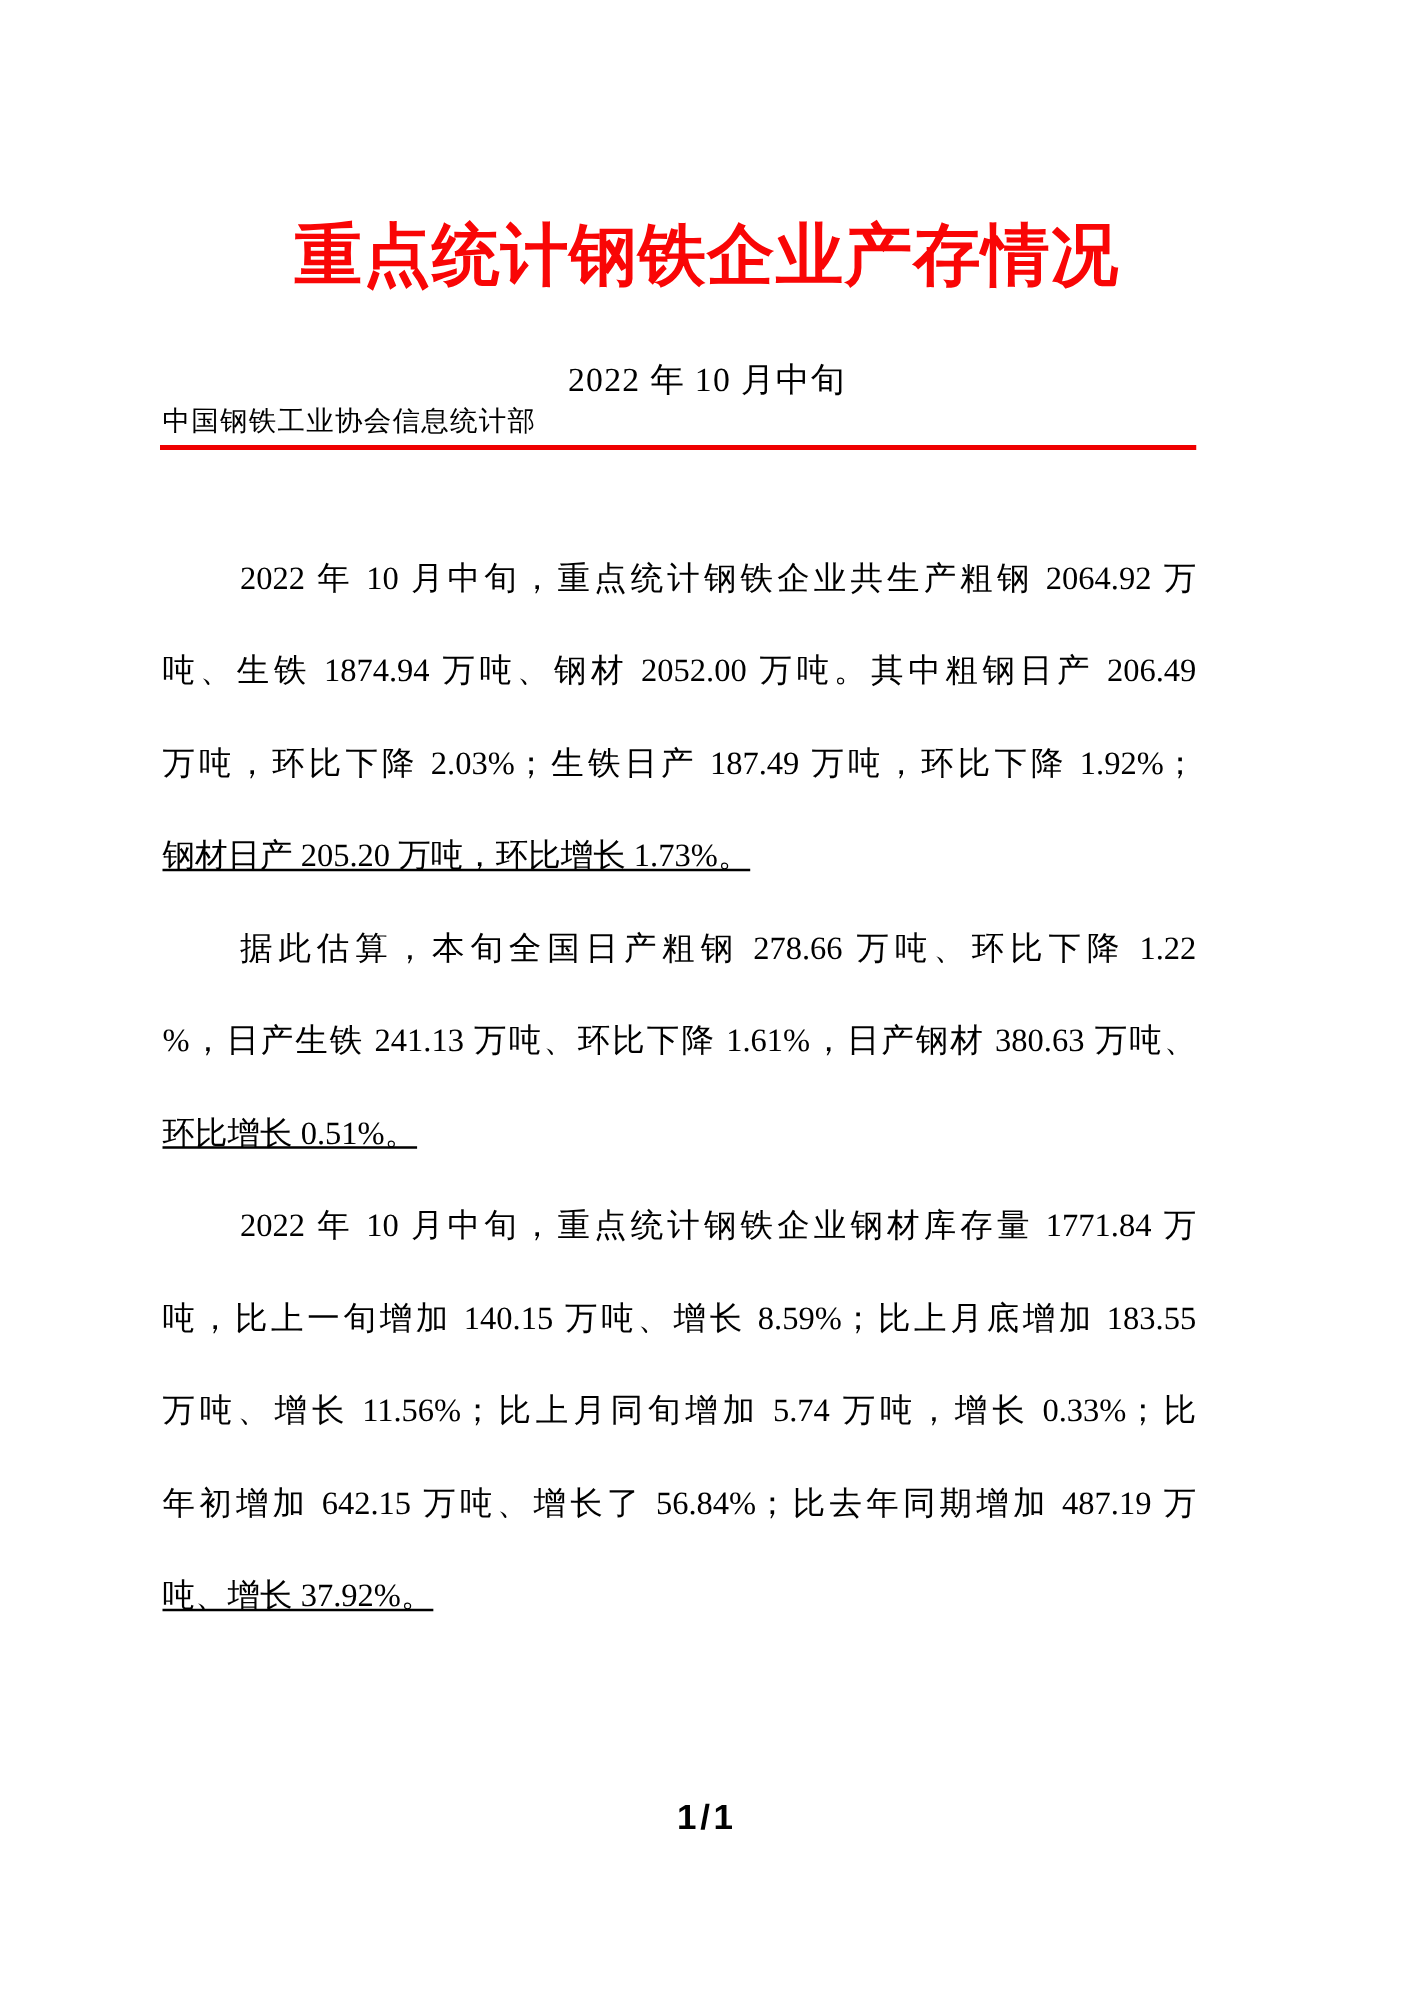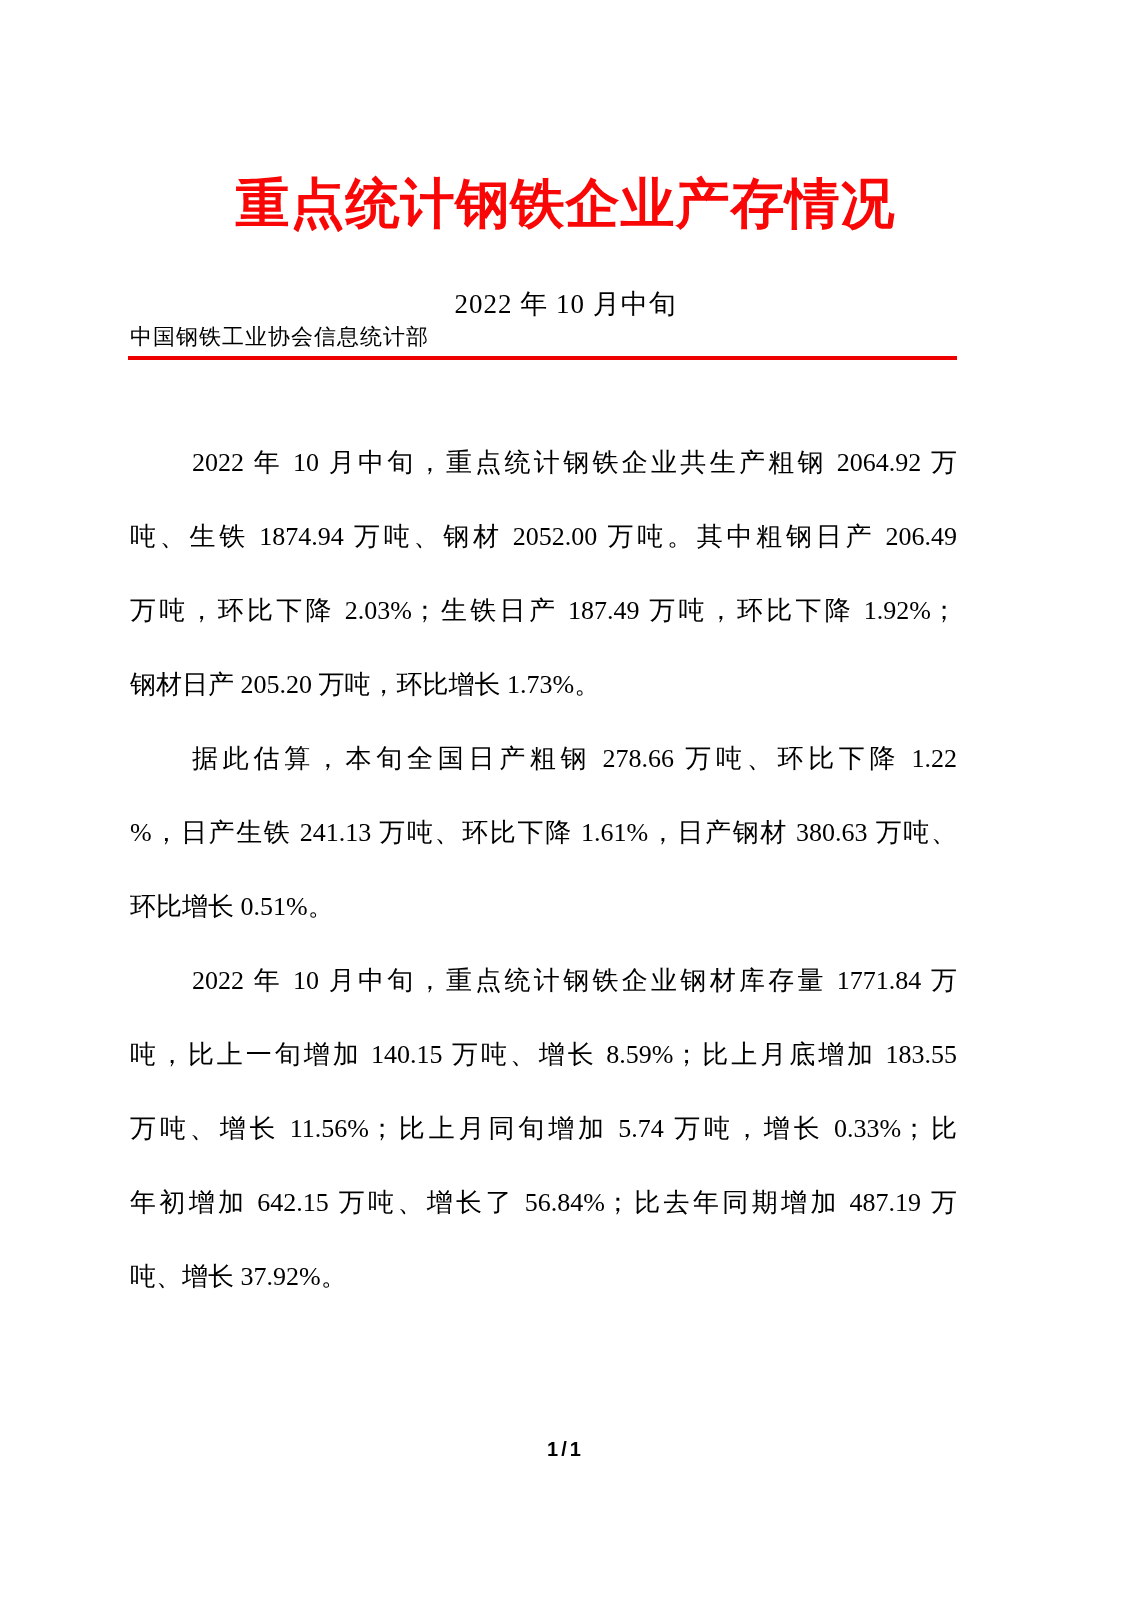--- a/index.html
+++ b/index.html
@@ -74,30 +74,31 @@
     overflow:visible;
     text-align:justify;
     text-align-last:justify;
   }
   .body-line.first{
     text-indent:62px;
   }
   .body-line.last{
     text-align:center;
     text-align-last:left;
+    text-decoration:underline;
   }
   .page-indicator{
     position:absolute;
     top:1438px;
     left:0;
     width:100%;
     text-align:center;
     font-family:"Liberation Sans","DejaVu Sans",sans-serif;
     font-weight:bold;
-    font-size:20px;
+    font-size:28px;
     letter-spacing:3px;
   }
 </style>
 </head>
 <body>
 
 <div class="page">
 
   <div class="doc-title">重点统计钢铁企业产存情况</div>
 

